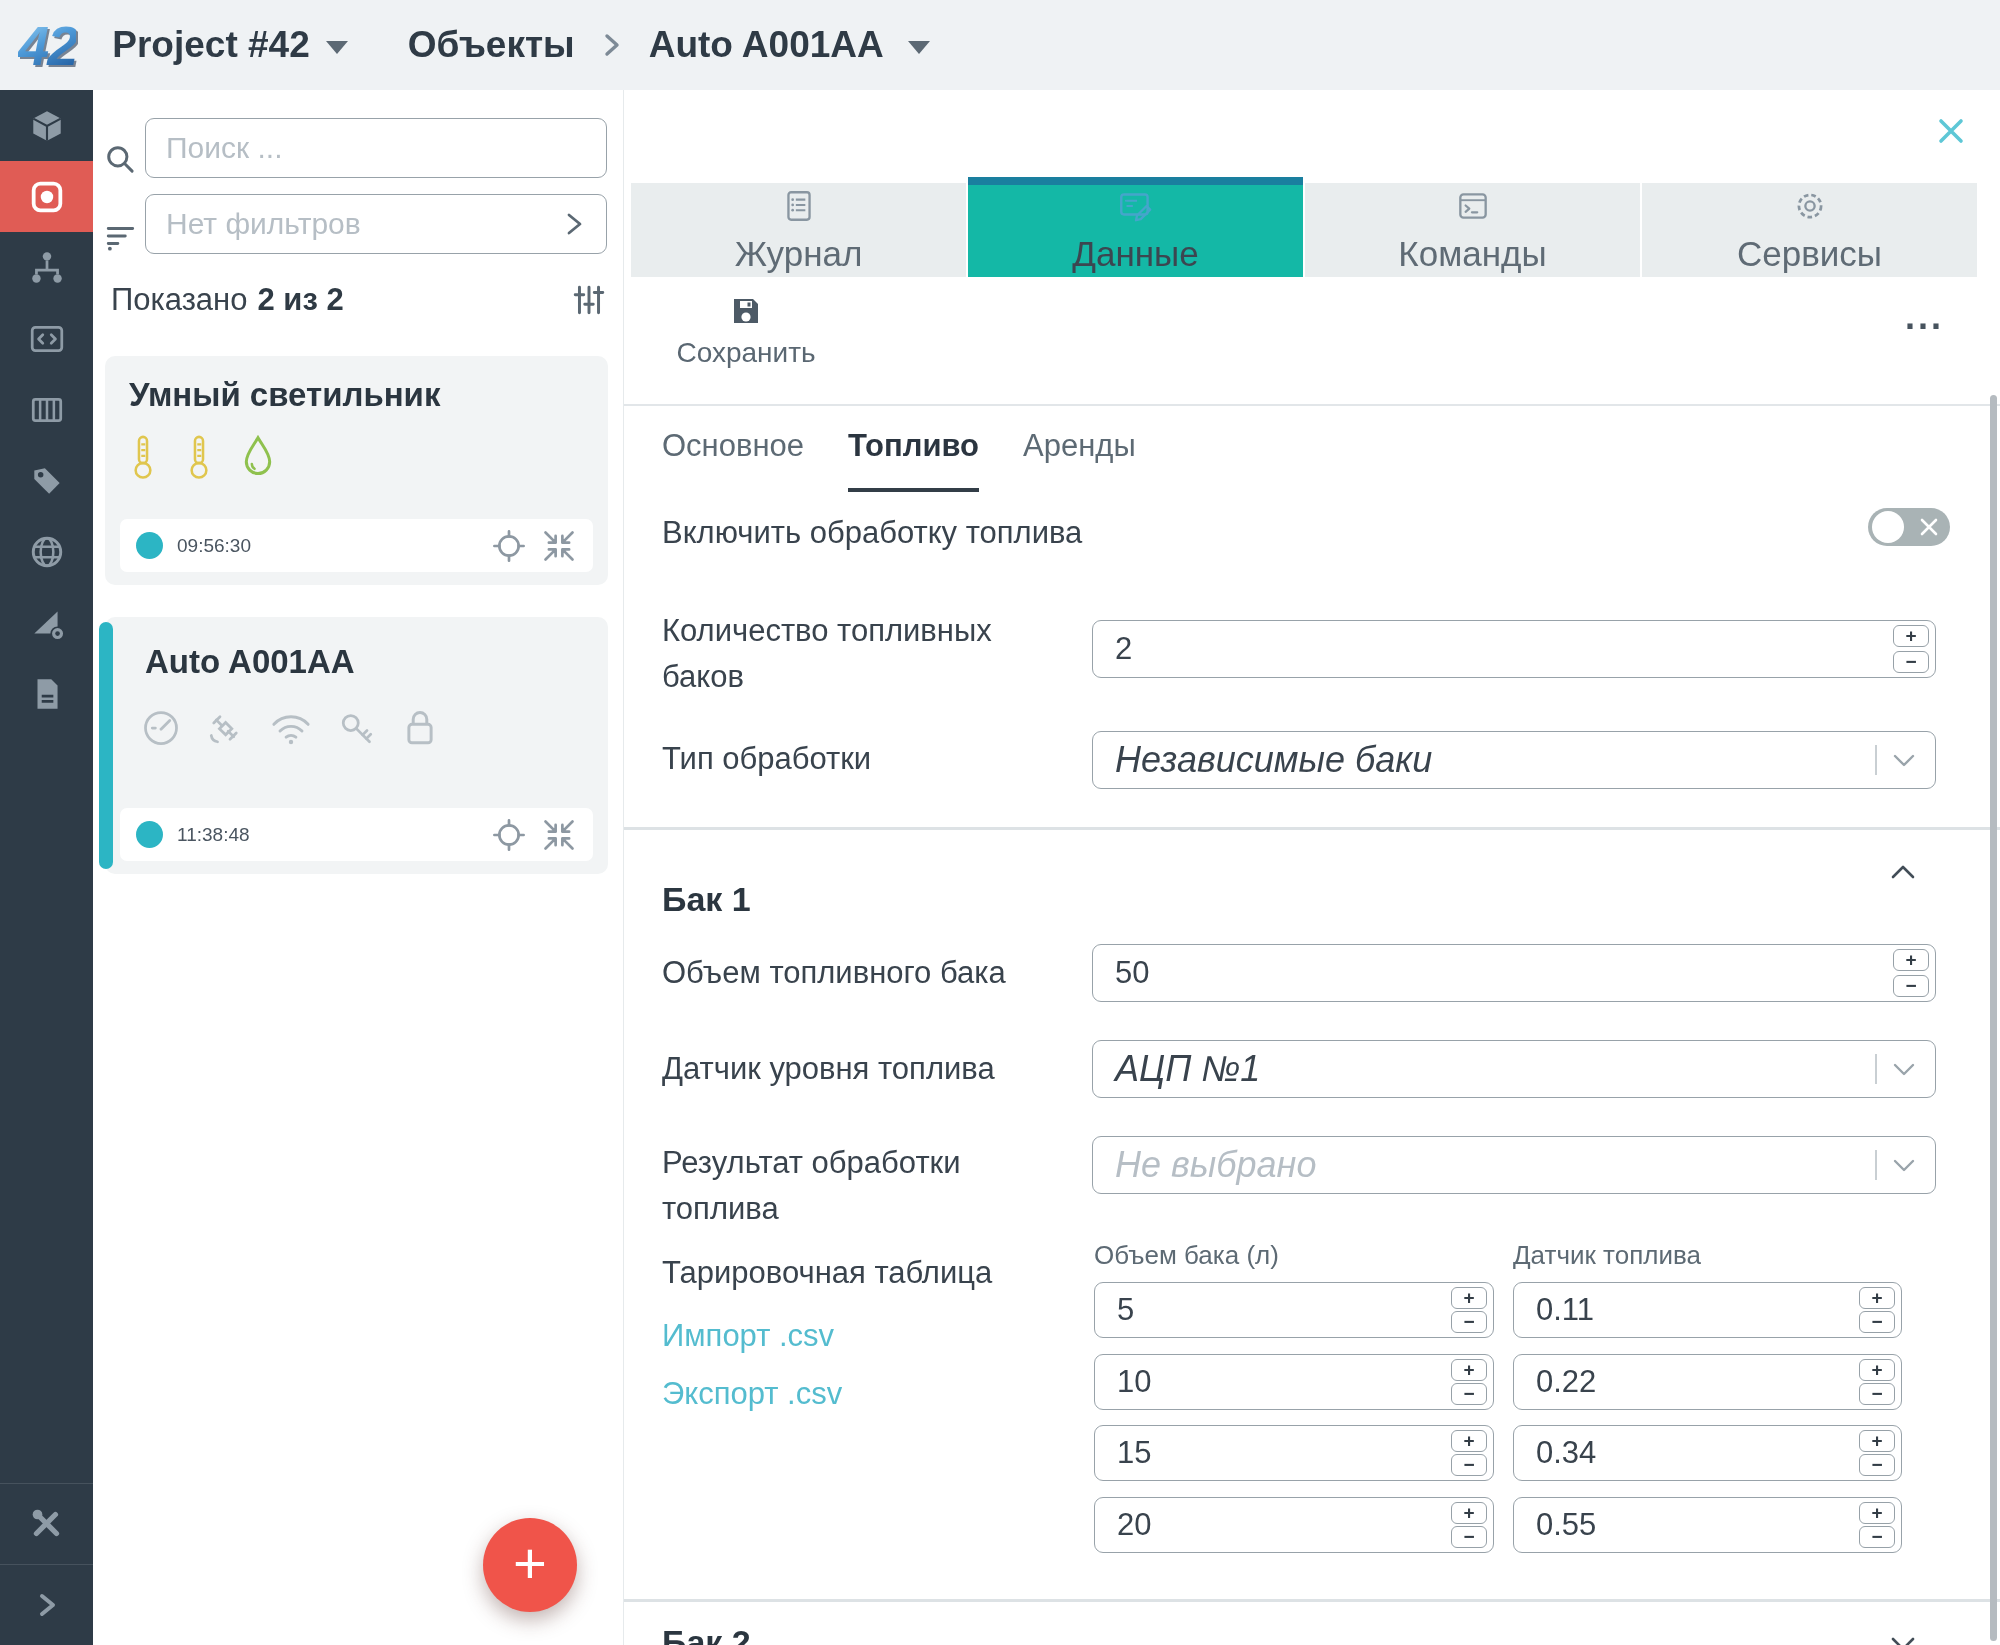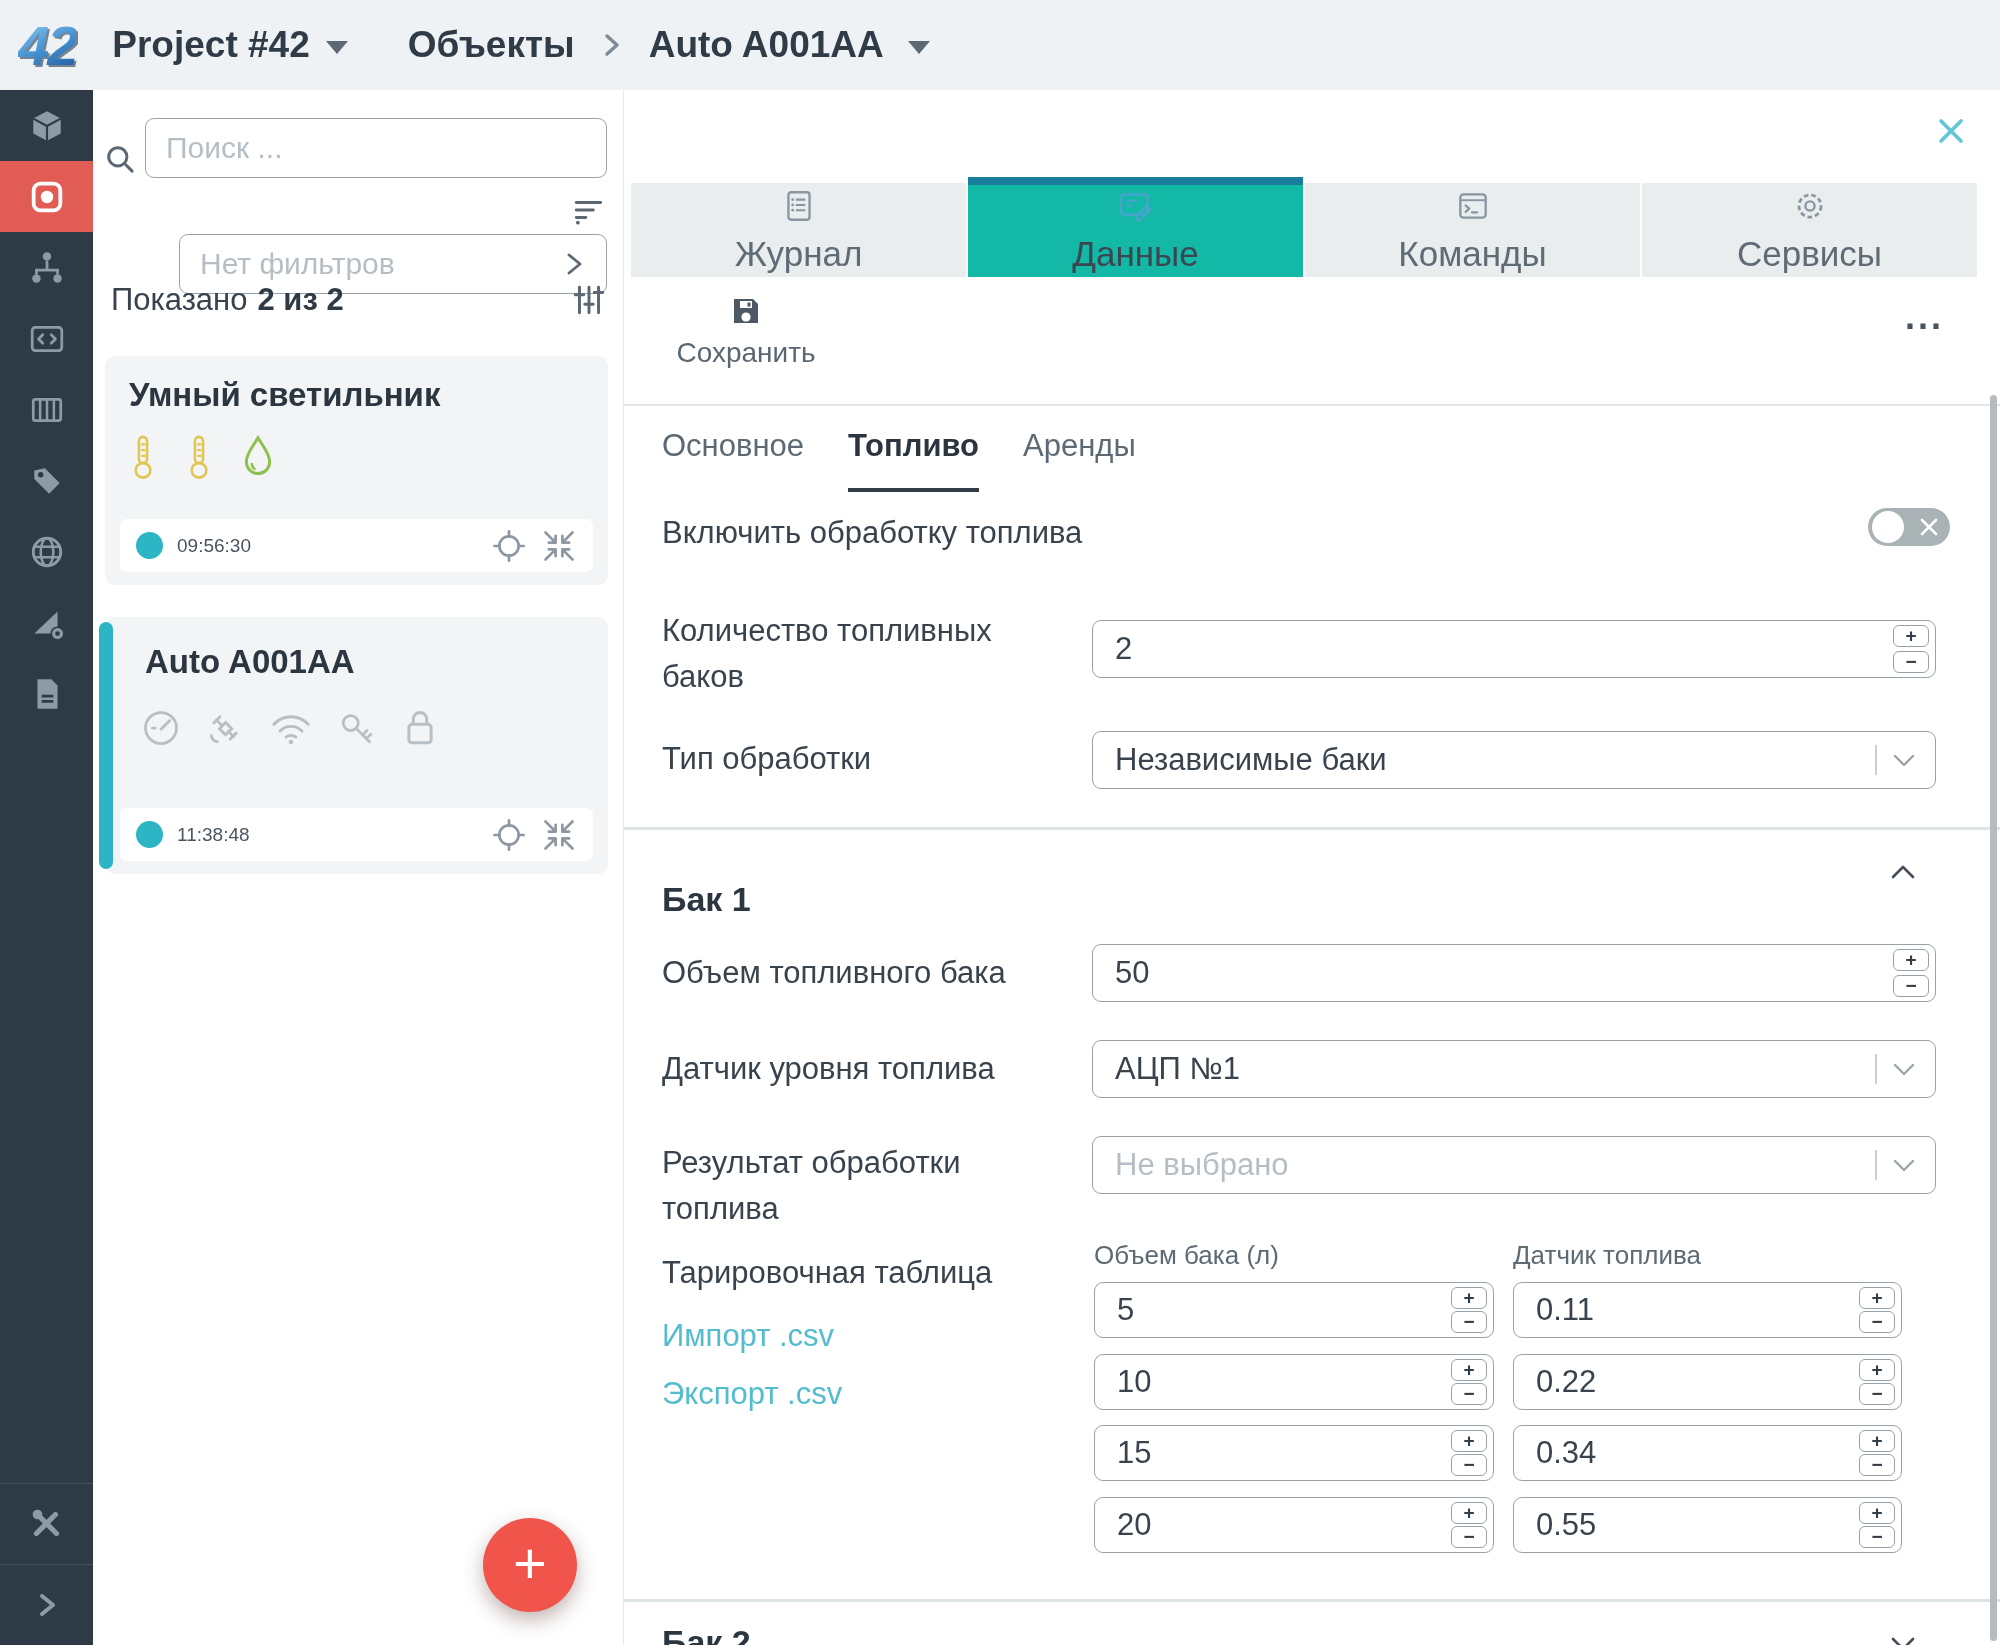--- a/index.html
+++ b/index.html
@@ -25,21 +25,21 @@
   .side-item{width:93px;height:71px;display:flex;align-items:center;justify-content:center;}
   .side-item.active{background:#e05c55;}
   .side-spacer{flex:1;}
   .side-bottom{border-top:1px solid #46525d;height:80px;display:flex;align-items:center;justify-content:center;}
 
   
   .list-panel{position:absolute;left:93px;top:90px;width:530px;height:1555px;background:#fff;
               border-right:1px solid #e6eaec;}
   .search-row,.filter-row{position:absolute;left:10px;right:16px;height:62px;display:flex;align-items:flex-end;gap:6px;}
   .search-row{top:26px;}
-  .filter-row{top:102px;flex-direction:column;}
+  .filter-row{top:102px;}
   .txt-input{flex:1;height:58px;border:1.6px solid #98a2a9;border-radius:9px;background:#fff;
              font-family:"Liberation Sans",sans-serif;font-size:30px;color:#39434d;padding:0 20px;outline:none;}
   .txt-input::placeholder{color:#b6bec5;}
   .filter-wrap{position:relative;flex:1;display:flex;}
   .filter-chev{position:absolute;right:18px;top:15px;}
   .count-row{position:absolute;left:18px;right:16px;top:190px;height:40px;display:flex;align-items:center;font-size:31px;}
   .count-prefix{color:#39434d;}
   .count-num{font-weight:700;margin-left:10px;color:#2f3a44;}
   .count-row .spacer{flex:1;}
 
@@ -90,21 +90,21 @@
 
   .num-wrap{position:absolute;height:58px;}
   .num-input{width:100%;height:100%;box-sizing:border-box;border:1.6px solid #98a2a9;border-radius:9px;
              font-family:"Liberation Sans",sans-serif;font-size:31px;color:#39434d;padding:0 80px 0 22px;outline:none;background:#fff;}
   .steppers{position:absolute;right:7px;top:5px;bottom:5px;display:flex;flex-direction:column;justify-content:space-between;}
   .step-btn{width:36px;height:22px;border:1.5px solid #97a1a8;border-radius:6px;background:#fff;color:#333d46;
             font-family:"Liberation Sans",sans-serif;font-size:19px;font-weight:700;line-height:18px;padding:0;cursor:pointer;}
 
   .select{position:absolute;height:58px;border:1.6px solid #98a2a9;border-radius:9px;background:#fff;
           display:flex;align-items:center;padding:0 90px 0 22px;box-sizing:border-box;cursor:pointer;}
-  .select .val{font-size:31px;color:#39434d;}
+  .select .val{font-size:36px;color:#39434d;font-style:italic;}
   .select .val.placeholder{color:#b6bec5;}
   .select .vline{position:absolute;right:58px;top:13px;bottom:13px;width:2px;background:#c9cfd3;}
   .select .chev{position:absolute;right:18px;top:20px;}
 
   .main-field{left:468px;width:844px;}
   .link{position:absolute;left:38px;font-size:31px;color:#54bccf;cursor:pointer;}
   .col-head{position:absolute;font-size:26px;color:#5d6a74;}
   .cal-col1{left:470px;width:400px;}
   .cal-col2{left:889px;width:389px;}
   .cal-input{height:56px;}

